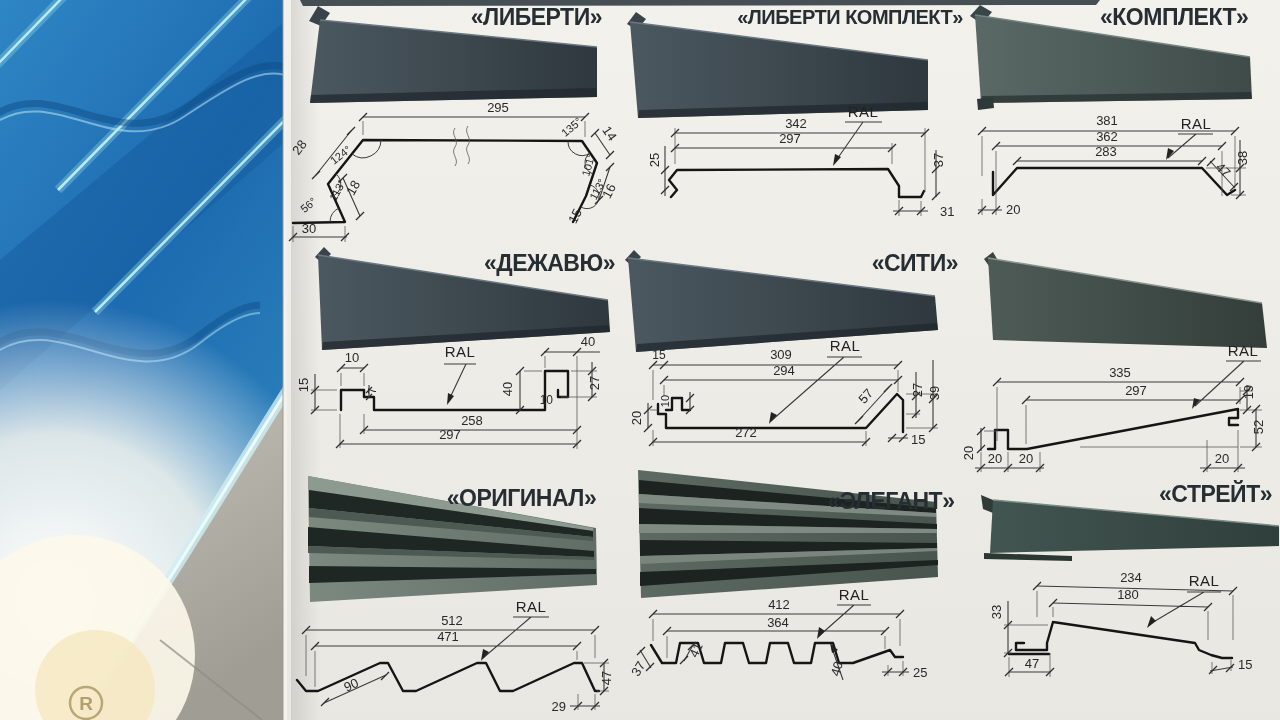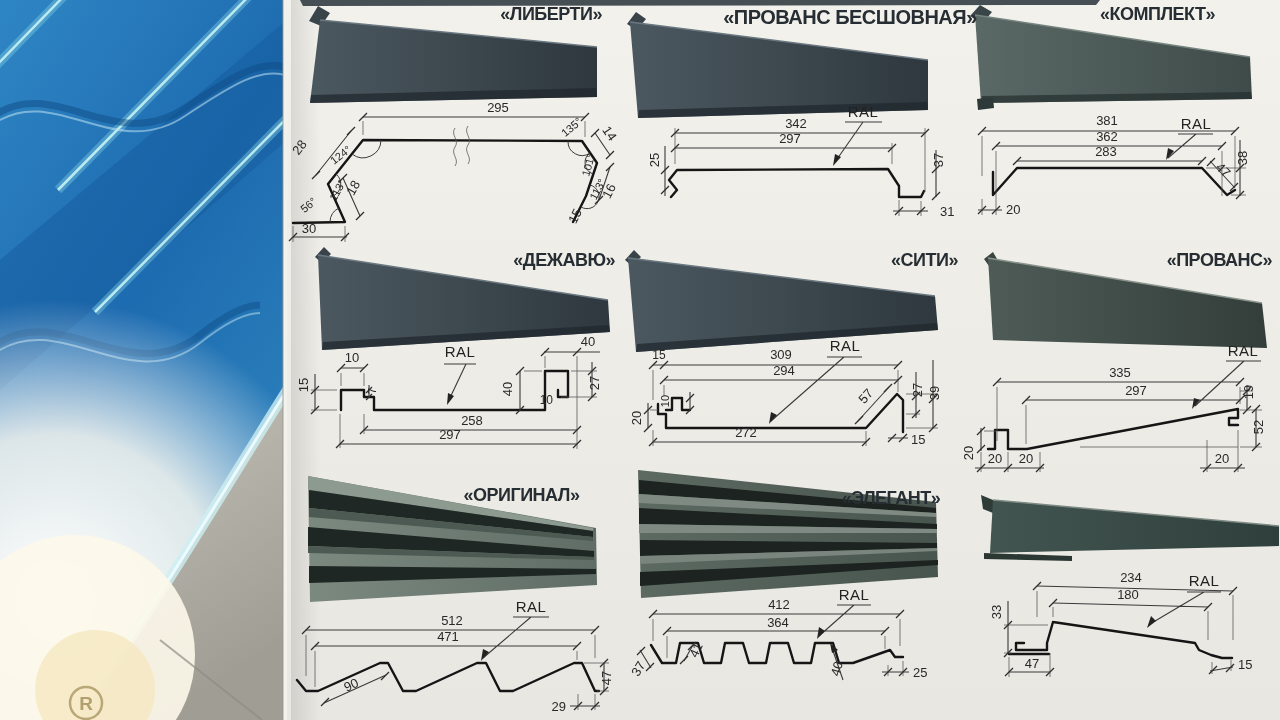--- a/index.html
+++ b/index.html
@@ -1,19 +1,19 @@
 <!DOCTYPE html>
 <html><head>
 <meta charset="utf-8">
 <style>
   html,body{margin:0;padding:0;background:#777;}
   #stage{width:1280px;height:720px;position:relative;overflow:hidden;
          font-family:"Liberation Sans",sans-serif;background:#edebe6;}
   #gfx{position:absolute;left:0;top:0;width:1280px;height:720px;}
-  .title{position:absolute;font-weight:700;font-size:18px;color:#272e33;
+  .title{position:absolute;font-weight:700;font-size:23px;color:#272e33;
          letter-spacing:-0.5px;white-space:nowrap;}
   .title.small{font-size:20px;}
   
   .prof{stroke:#151515;stroke-width:2.4;fill:none;stroke-linejoin:round;stroke-linecap:round;}
   .dim{stroke:#3a3a3a;stroke-width:1.1;fill:none;}
   .ext{stroke:#555;stroke-width:0.9;fill:none;opacity:.85;}
   .tks{stroke:#2f2f2f;stroke-width:1.3;fill:none;}
   .arc{stroke:#3a3a3a;stroke-width:1;fill:none;}
   .arr{fill:#222;stroke:none;}
   .dt{font-family:"Liberation Sans",sans-serif;font-size:13px;fill:#292929;text-anchor:middle;}
@@ -315,20 +315,20 @@
     <text class="dt rl" x="1204" y="586">RAL</text>
     <text class="dt" x="1131" y="582">234</text>
     <text class="dt" x="1128" y="599">180</text>
     <text class="dt" x="1001" y="612" transform="rotate(-90 1001 612)">33</text>
     <text class="dt" x="1032" y="668">47</text>
     <text class="dt" x="1238" y="669" style="text-anchor:start">15</text>
   </g>
 </svg>
 
 <div class="title" style="left:440px;top:4px;width:162px;text-align:right">«ЛИБЕРТИ»</div>
-<div class="title small" style="left:722px;top:6px;width:256px;text-align:center">«ПРОВАНС БЕСШОВНАЯ»</div>
+<div class="title small" style="left:722px;top:6px;width:256px;text-align:center">«ЛИБЕРТИ КОМПЛЕКТ»</div>
 <div class="title" style="left:1100px;top:4px;width:166px;text-align:left">«КОМПЛЕКТ»</div>
 <div class="title" style="left:455px;top:250px;width:160px;text-align:right">«ДЕЖАВЮ»</div>
 <div class="title" style="left:798px;top:250px;width:160px;text-align:right">«СИТИ»</div>
-<div class="title" style="left:1105px;top:250px;width:167px;text-align:right">«ПРОВАНС»</div>
 <div class="title" style="left:439px;top:485px;width:165px;text-align:center">«ОРИГИНАЛ»</div>
 <div class="title" style="left:811px;top:488px;width:160px;text-align:center">«ЭЛЕГАНТ»</div>
+<div class="title" style="left:1107px;top:481px;width:165px;text-align:right">«СТРЕЙТ»</div>
 </div>
 
 </body></html>

